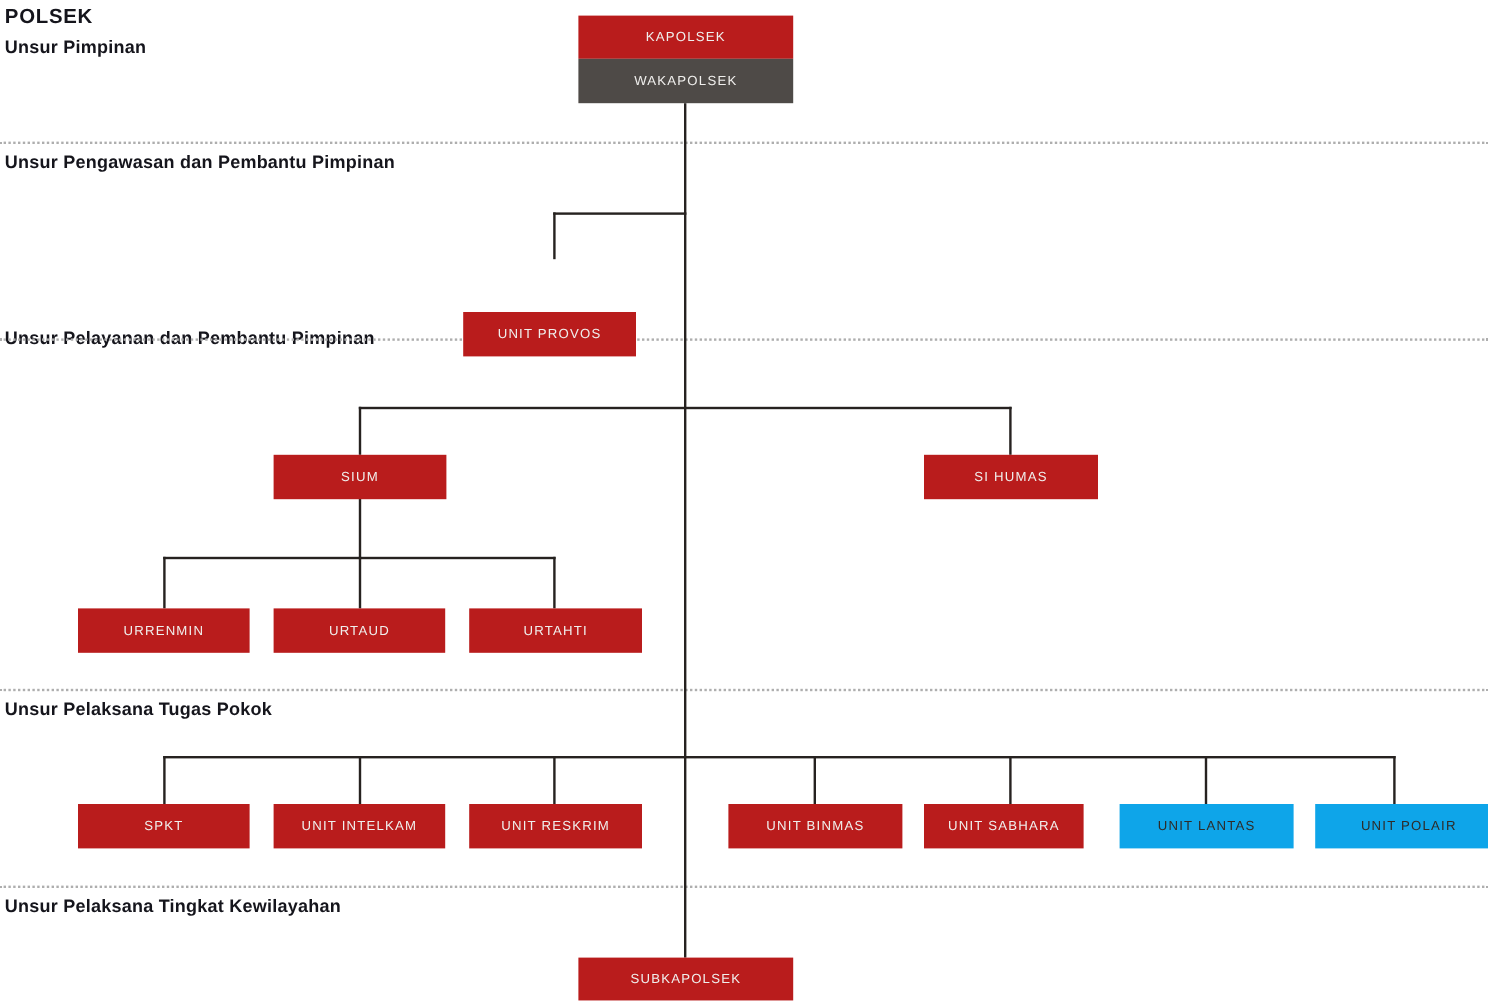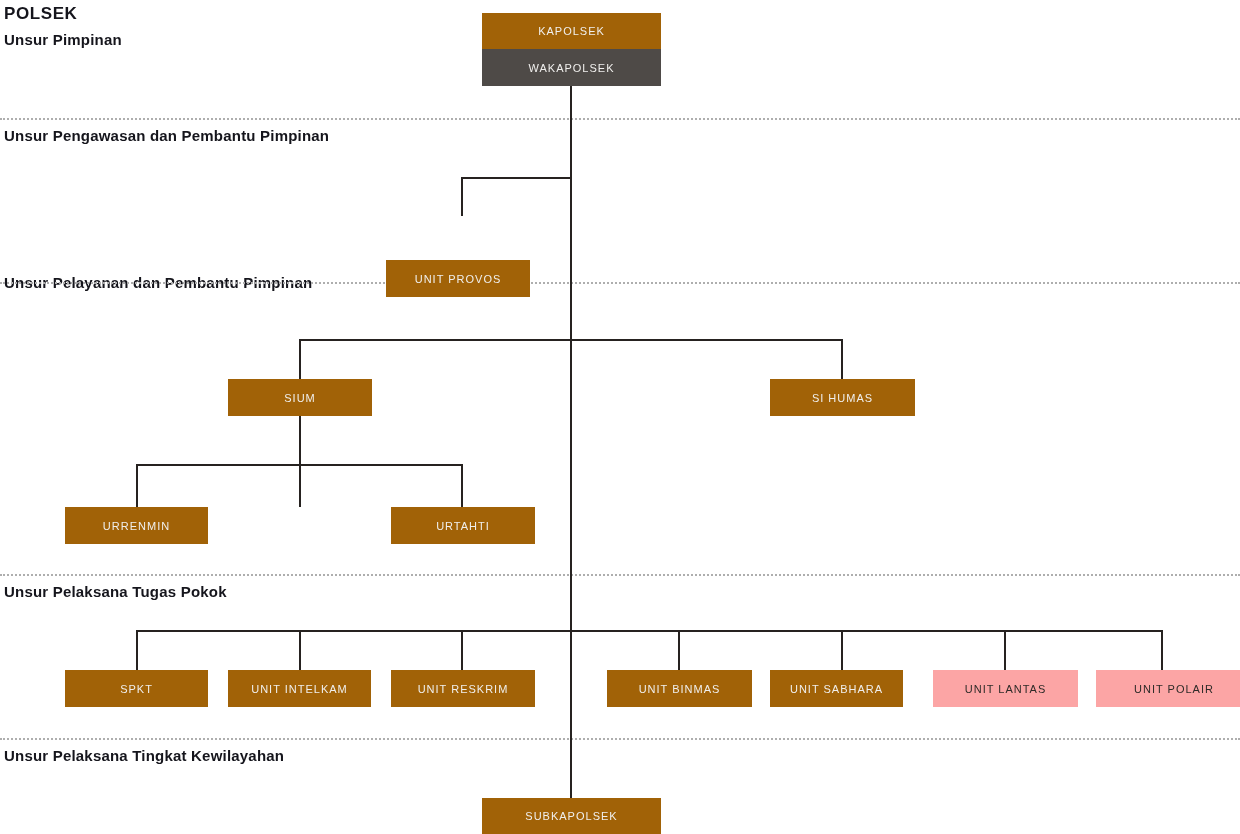--- a/index.html
+++ b/index.html
@@ -57,27 +57,27 @@
   .l-tp2{left:299px;top:630px;width:2px;height:40px;}
   .l-tp3{left:461px;top:630px;width:2px;height:40px;}
   .l-tp4{left:678px;top:630px;width:2px;height:40px;}
   .l-tp5{left:841px;top:630px;width:2px;height:40px;}
   .l-tp6{left:1004px;top:630px;width:2px;height:40px;}
   .l-tp7{left:1161px;top:630px;width:2px;height:40px;}
 
   .node{
     position:absolute;height:37px;
     display:flex;align-items:center;justify-content:center;
-    background:#a16207;color:#f0efed;
+    background:#b91c1c;color:#f0efed;
     font-size:11px;letter-spacing:1px;
     text-transform:uppercase;
     white-space:nowrap;
   }
   .node.gray{background:#4e4a47;color:#f0efed;}
-  .node.light{background:#fca5a5;color:#2e2b28;}
+  .node.light{background:#0ea5e9;color:#2e2b28;}
 
   .n-kapolsek{left:482px;top:13px;width:179px;height:36px;}
   .n-wakapolsek{left:482px;top:49px;width:179px;height:37px;}
   .n-provos{left:386px;top:216px;width:144px;margin-top:44px;}
   .n-sium{left:228px;top:379px;width:144px;text-align:right;}
   .n-humas{left:770px;top:379px;width:145px;}
   .n-urrenmin{left:65px;top:507px;width:143px;}
   .n-urtaud{left:228px;top:507px;width:143px;}
   .n-urtahti{left:391px;top:507px;width:144px;}
   .n-spkt{left:65px;top:670px;width:143px;}
@@ -125,20 +125,21 @@
   <div class="line l-tp5"></div>
   <div class="line l-tp6"></div>
   <div class="line l-tp7"></div>
 
   <div class="node n-kapolsek">KAPOLSEK</div>
   <div class="node gray n-wakapolsek">WAKAPOLSEK</div>
   <div class="node n-provos">UNIT PROVOS</div>
   <div class="node n-sium">SIUM</div>
   <div class="node n-humas">SI HUMAS</div>
   <div class="node n-urrenmin">URRENMIN</div>
+  <div class="node n-urtaud">URTAUD</div>
   <div class="node n-urtahti">URTAHTI</div>
   <div class="node n-spkt">SPKT</div>
   <div class="node n-intelkam">UNIT INTELKAM</div>
   <div class="node n-binmas">UNIT BINMAS</div>
   <div class="node n-reskrim">UNIT RESKRIM</div>
   <div class="node n-sabhara">UNIT SABHARA</div>
   <div class="node light n-lantas">UNIT LANTAS</div>
   <div class="node light n-polair">UNIT POLAIR</div>
   <div class="node n-subkapolsek">SUBKAPOLSEK</div>
 

